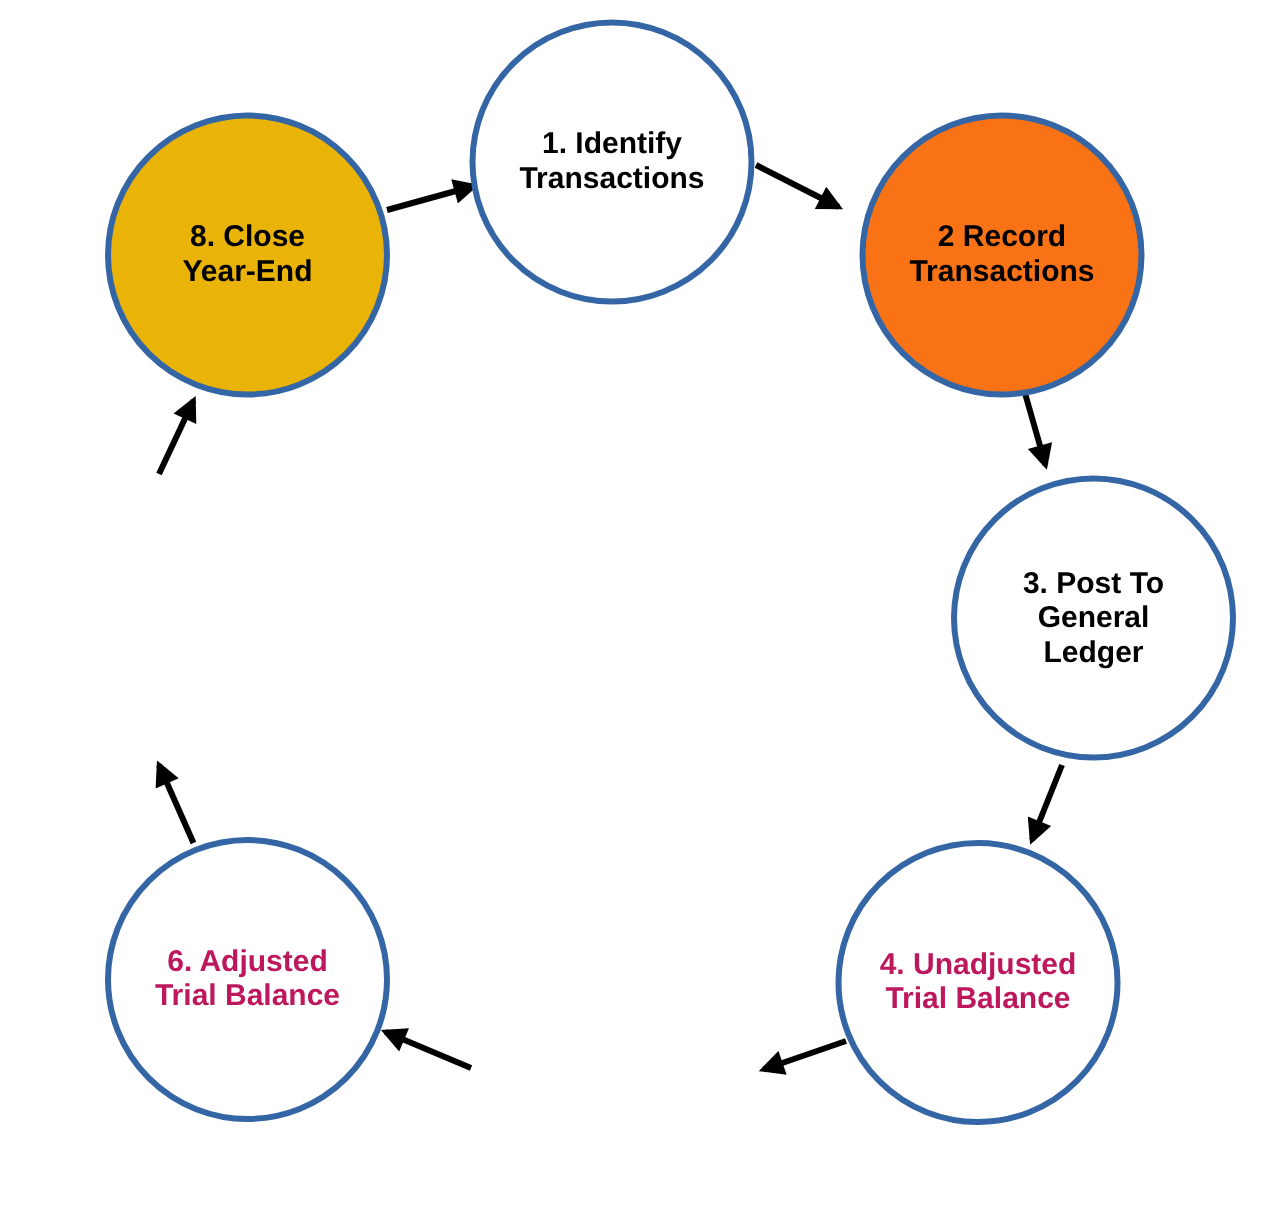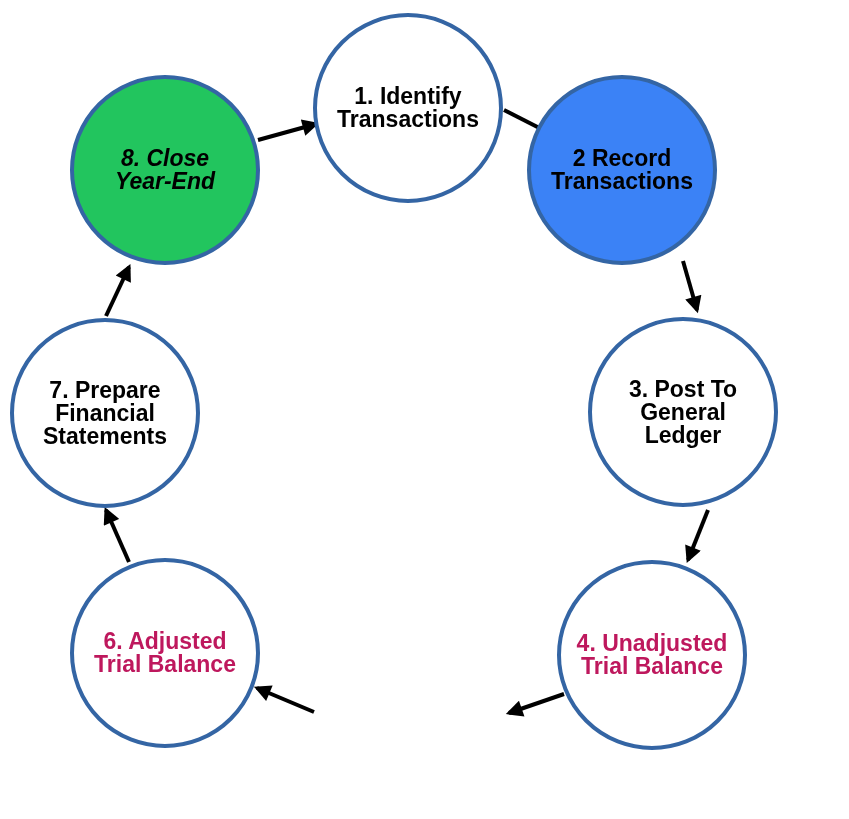--- a/index.html
+++ b/index.html
@@ -29,21 +29,21 @@
     background: #ffffff;
     display: flex;
     align-items: center;
     justify-content: center;
     text-align: center;
   }
   .node-label {
     display: block;
     white-space: pre-line;
     font-weight: bold;
-    font-size: 23px;
+    font-size: 20px;
     line-height: 23px;
     color: #000000;
     letter-spacing: 0px;
   }
 </style>
 </head>
 <body>
 
 <div id="canvas">
   <svg id="arrow-layer" width="849" height="819" viewBox="0 0 849 819" xmlns="http://www.w3.org/2000/svg">
@@ -60,39 +60,34 @@
       <line x1="314" y1="712" x2="257" y2="688" stroke="#000000" stroke-width="4" marker-end="url(#arrowhead)"></line>
       <line x1="129" y1="562" x2="106" y2="510" stroke="#000000" stroke-width="4" marker-end="url(#arrowhead)"></line>
       <line x1="106" y1="316" x2="129" y2="267" stroke="#000000" stroke-width="4" marker-end="url(#arrowhead)"></line>
       <line x1="258" y1="140" x2="316" y2="124" stroke="#000000" stroke-width="4" marker-end="url(#arrowhead)"></line>
     </svg>
 
 <div class="node" style="left: 313px; top: 13px; width: 190px; height: 190px; border-color: rgb(52, 101, 164); background: rgb(255, 255, 255);">
       <span class="node-label" style="color: rgb(0, 0, 0);">1. Identify
 Transactions</span>
     </div>
-    <div class="node" style="left: 527px; top: 75px; width: 190px; height: 190px; border-color: rgb(52, 101, 164); background: #3b82f6;">
+    <div class="node" style="left: 573px; top: 75px; width: 190px; height: 190px; border-color: rgb(52, 101, 164); background: #f97316;">
       <span class="node-label" style="color: rgb(0, 0, 0);">2 Record
 Transactions</span>
     </div>
-    <div class="node" style="left: 588px; top: 317px; width: 190px; height: 190px; border-color: rgb(52, 101, 164); background: rgb(255, 255, 255);">
+    <div class="node" style="left: 634px; top: 317px; width: 190px; height: 190px; border-color: rgb(52, 101, 164); background: rgb(255, 255, 255);">
       <span class="node-label" style="color: rgb(0, 0, 0);">3. Post To
 General
 Ledger</span>
     </div>
     <div class="node" style="left: 557px; top: 560px; width: 190px; height: 190px; border-color: rgb(52, 101, 164); background: rgb(255, 255, 255);">
       <span class="node-label" style="color: #be185d;">4. Unadjusted
 Trial Balance</span>
     </div>
     <div class="node" style="left: 70px; top: 558px; width: 190px; height: 190px; border-color: rgb(52, 101, 164); background: rgb(255, 255, 255);">
       <span class="node-label" style="color: #be185d;">6. Adjusted
 Trial Balance</span>
     </div>
-    <div class="node" style="left: 10px; top: 318px; width: 190px; height: 190px; border-color: rgb(52, 101, 164); background: rgb(255, 255, 255);">
-      <span class="node-label" style="color: rgb(0, 0, 0);">7. Prepare
-Financial
-Statements</span>
-    </div>
-    <div class="node" style="left: 70px; top: 75px; width: 190px; height: 190px; border-color: rgb(52, 101, 164); background: #22c55e; font-style: italic;">
+    <div class="node" style="left: 70px; top: 75px; width: 190px; height: 190px; border-color: rgb(52, 101, 164); background: #eab308;">
       <span class="node-label" style="color: rgb(0, 0, 0);">8. Close
 Year-End</span>
     </div>
   </div>
 
 </body></html>

